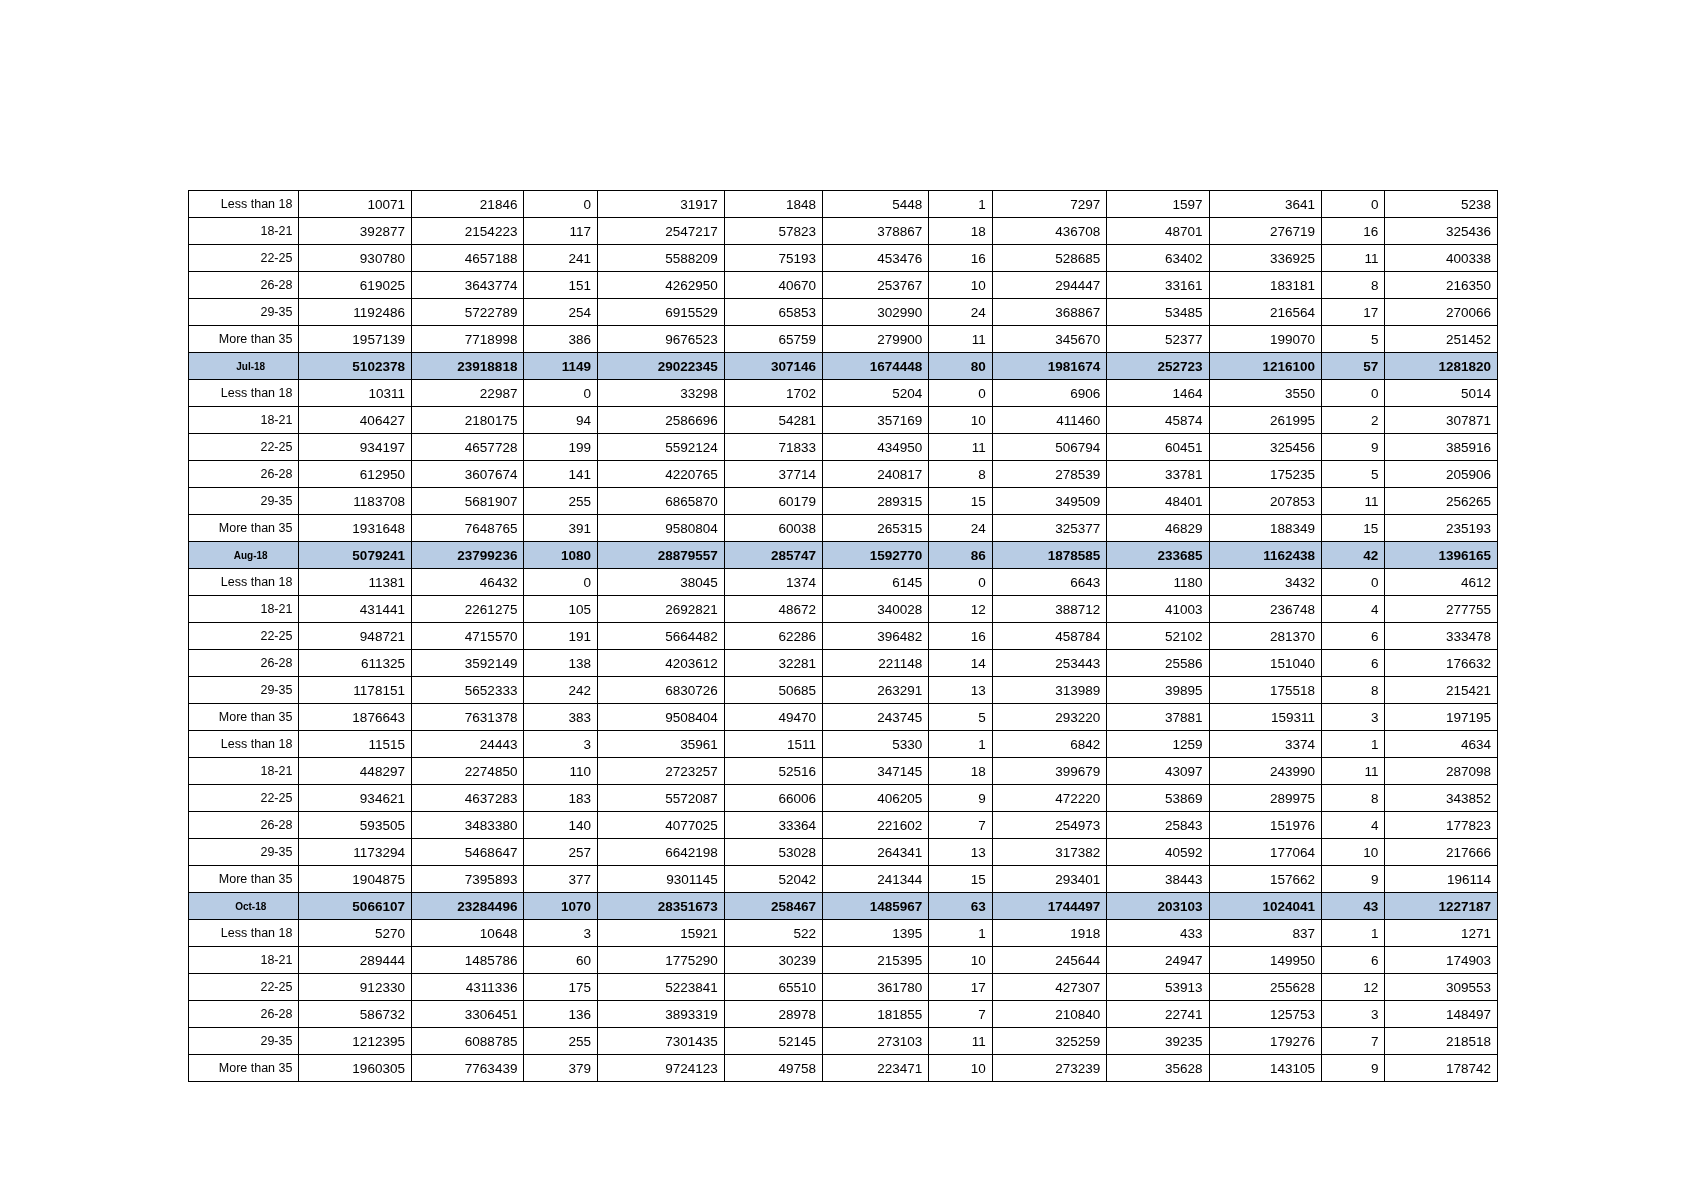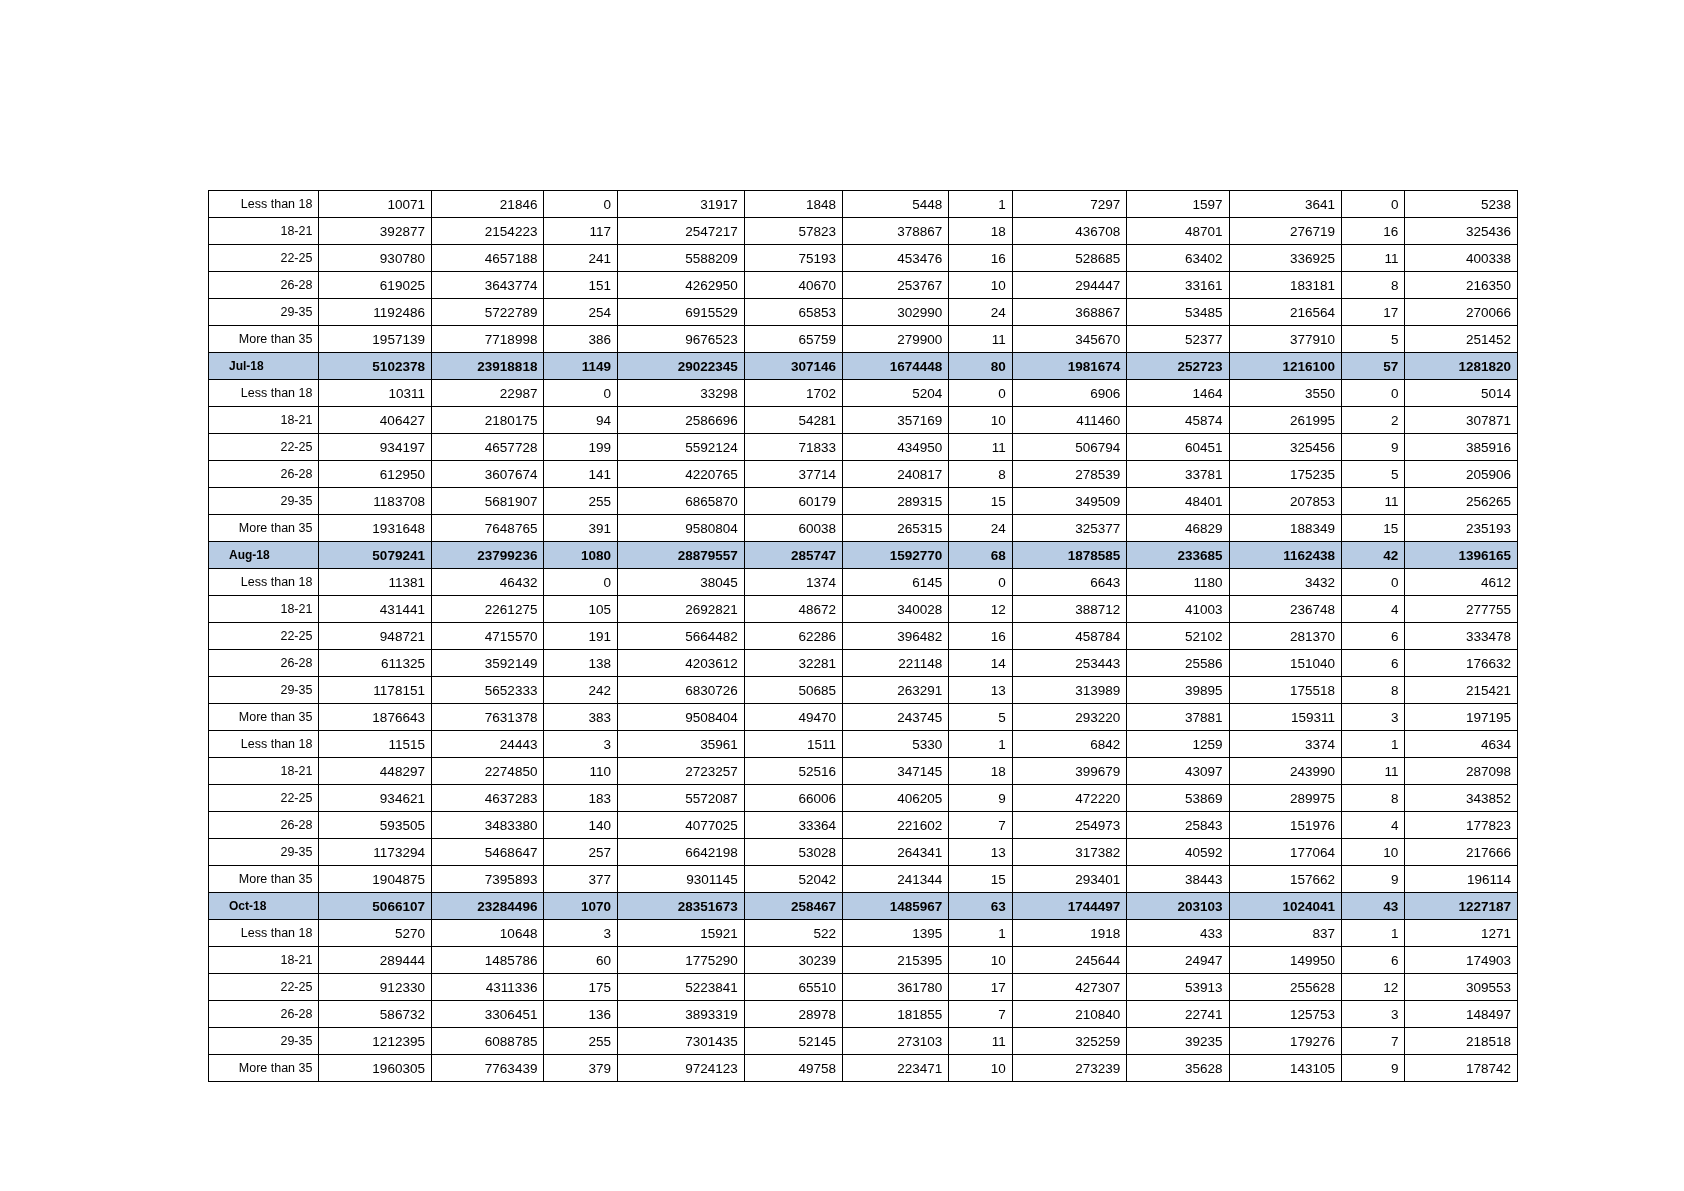--- a/index.html
+++ b/index.html
@@ -8,21 +8,21 @@
     background: #ffffff;
     width: 1684px;
     height: 1191px;
     overflow: hidden;
   }
   body {
     font-family: "Liberation Sans", sans-serif;
   }
   .sheet {
     position: absolute;
-    left: 208px;
+    left: 188px;
     top: 190px;
     width: 1176px;
   }
   table.grid {
     border-collapse: collapse;
     table-layout: fixed;
     width: 1310px;
     font-size: 13.5px;
     color: #000000;
   }
@@ -38,23 +38,23 @@
   }
   td.label {
     text-align: center;
     font-size: 12.5px;
   }
   tr.total td {
     background: #b8cce4;
     font-weight: bold;
   }
   tr.total td.label {
-    text-align: left;
+    text-align: center;
     font-weight: bold;
-    font-size: 12px;
+    font-size: 10px;
     padding-left: 20px;
   }
   
   col.c0 { width: 108px; }
   col.c1 { width: 110px; }
   col.c2 { width: 110px; }
   col.c3 { width: 72px; }
   col.c4 { width: 124px; }
   col.c5 { width: 96px; }
   col.c6 { width: 104px; }
@@ -165,21 +165,21 @@
           <td class="label">More than 35</td>
           <td>1957139</td>
           <td>7718998</td>
           <td>386</td>
           <td>9676523</td>
           <td>65759</td>
           <td>279900</td>
           <td>11</td>
           <td>345670</td>
           <td>52377</td>
-          <td>377910</td>
+          <td>199070</td>
           <td>5</td>
           <td>251452</td>
         </tr>
         <tr class="total">
           <td class="label">Jul-18</td>
           <td>5102378</td>
           <td>23918818</td>
           <td>1149</td>
           <td>29022345</td>
           <td>307146</td>
@@ -282,21 +282,21 @@
           <td>235193</td>
         </tr>
         <tr class="total">
           <td class="label">Aug-18</td>
           <td>5079241</td>
           <td>23799236</td>
           <td>1080</td>
           <td>28879557</td>
           <td>285747</td>
           <td>1592770</td>
-          <td>68</td>
+          <td>86</td>
           <td>1878585</td>
           <td>233685</td>
           <td>1162438</td>
           <td>42</td>
           <td>1396165</td>
         </tr>
         <tr class="data">
           <td class="label">Less than 18</td>
           <td>11381</td>
           <td>46432</td>

